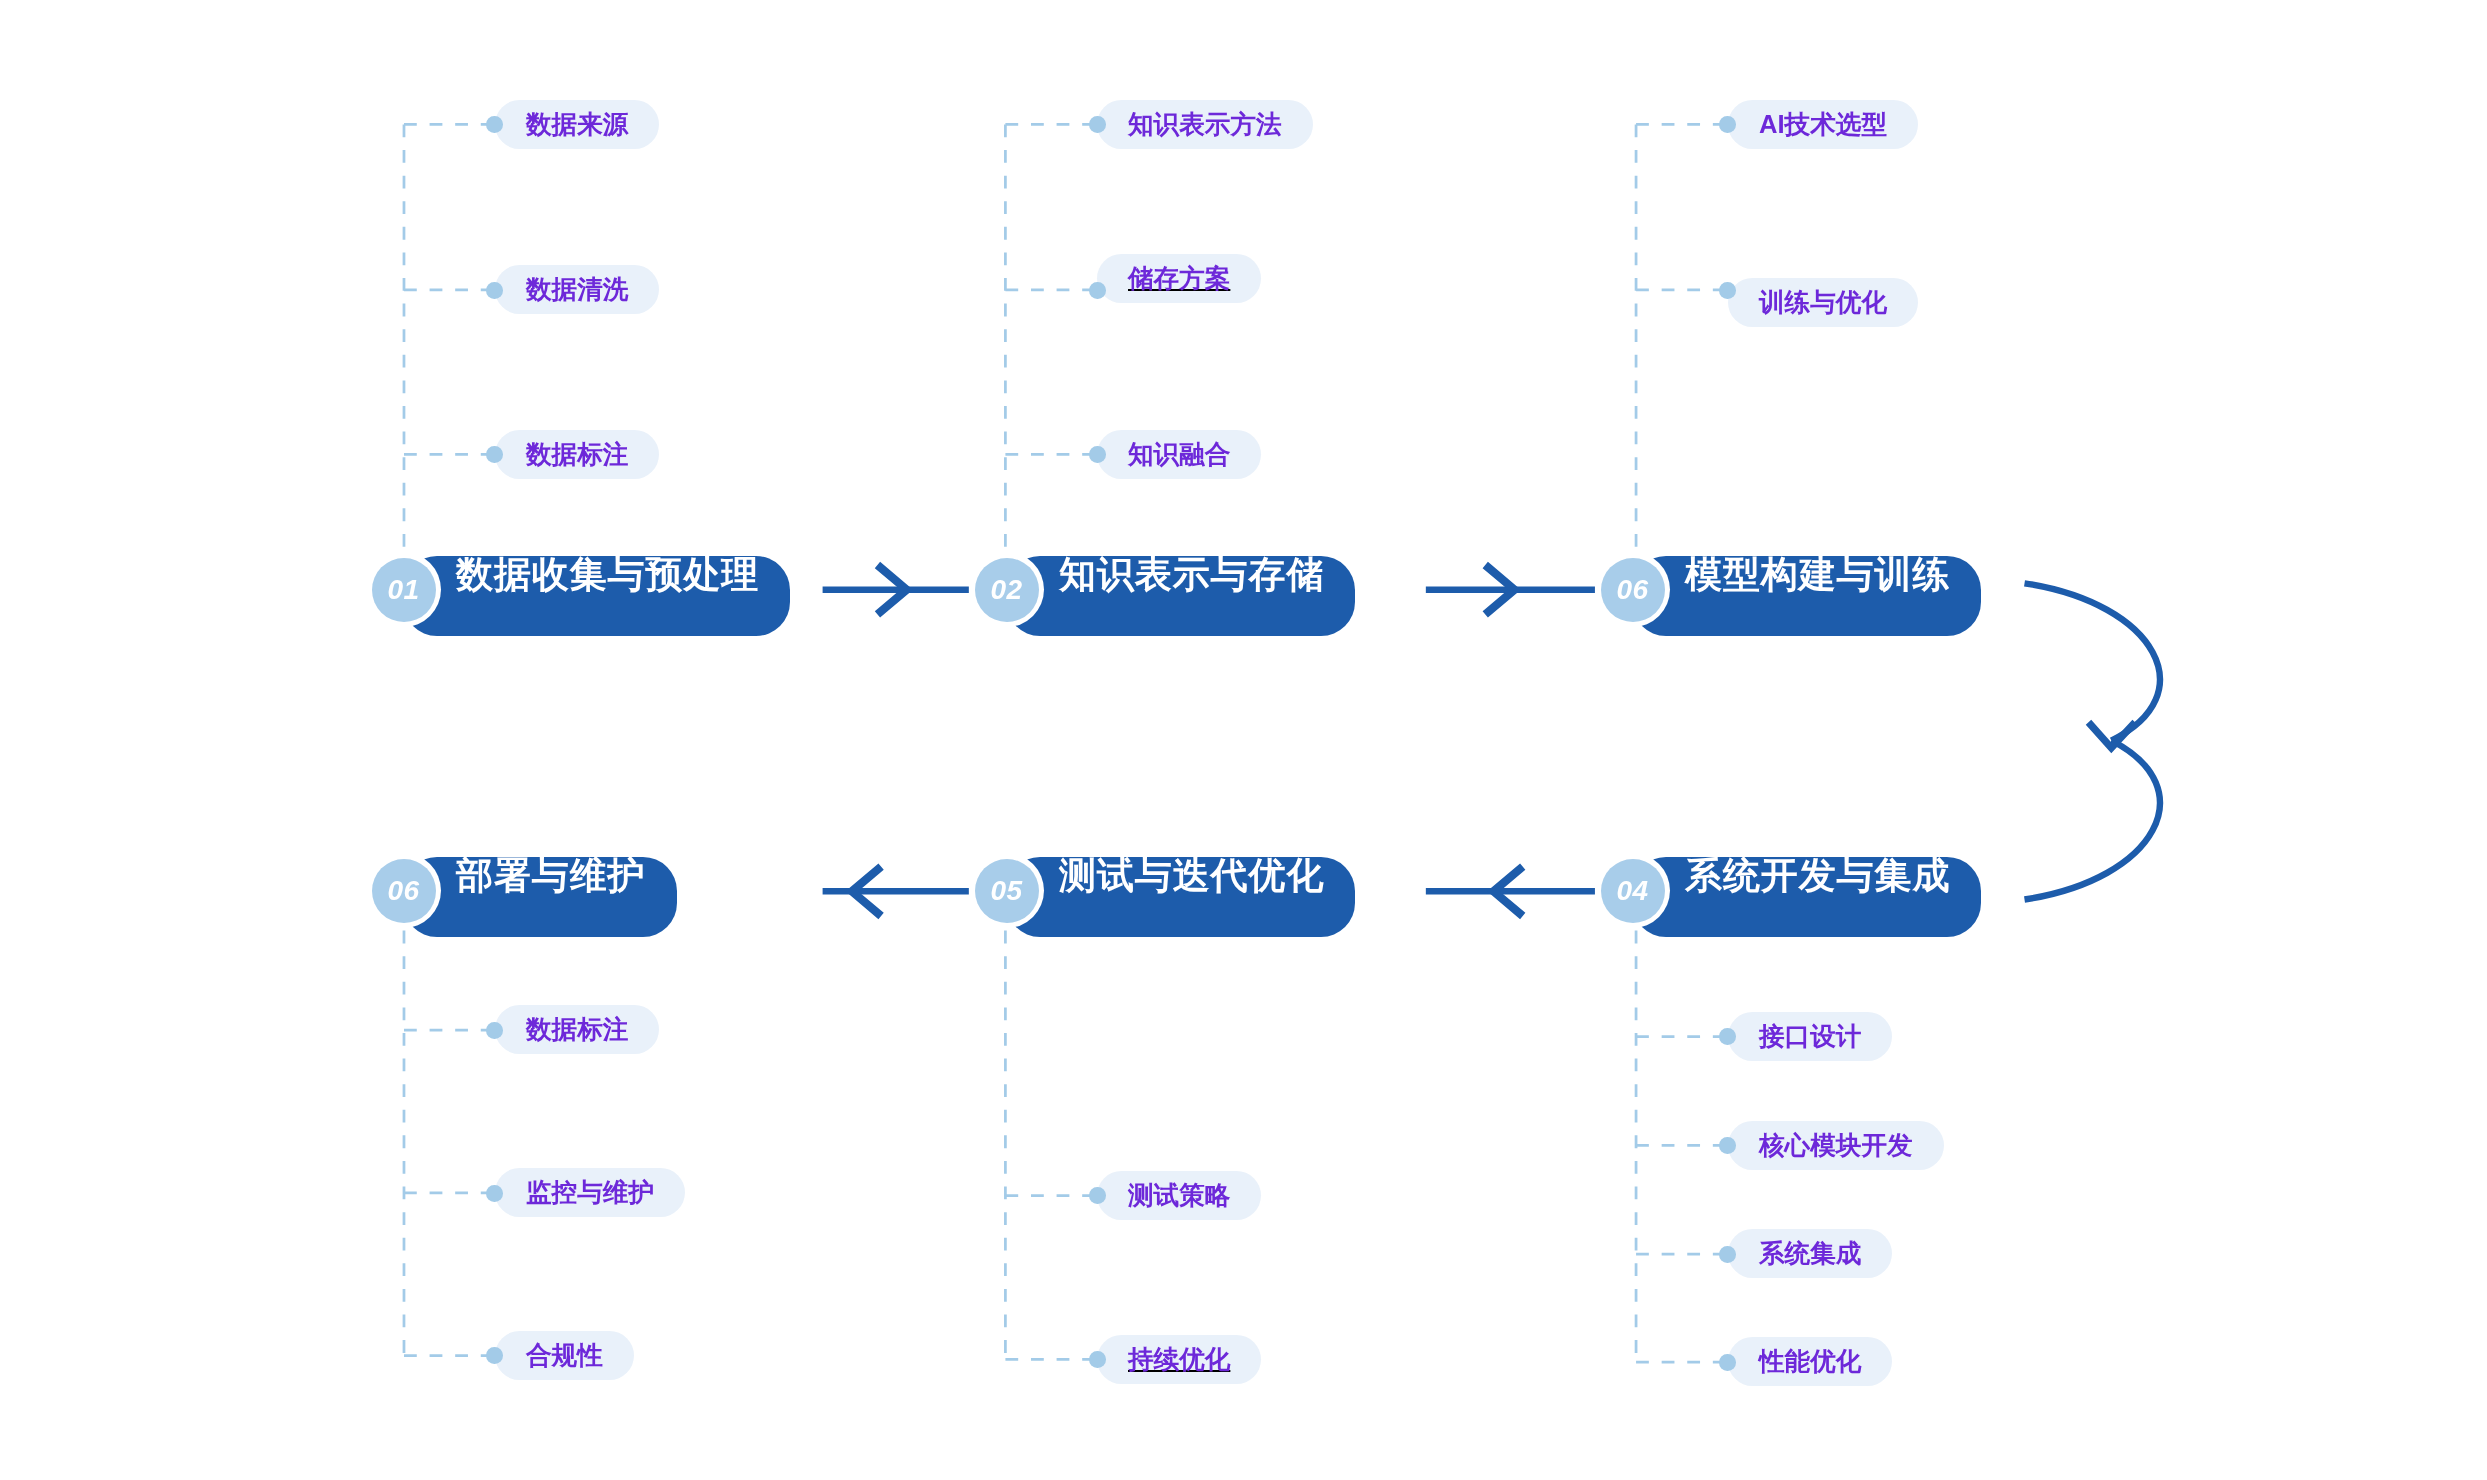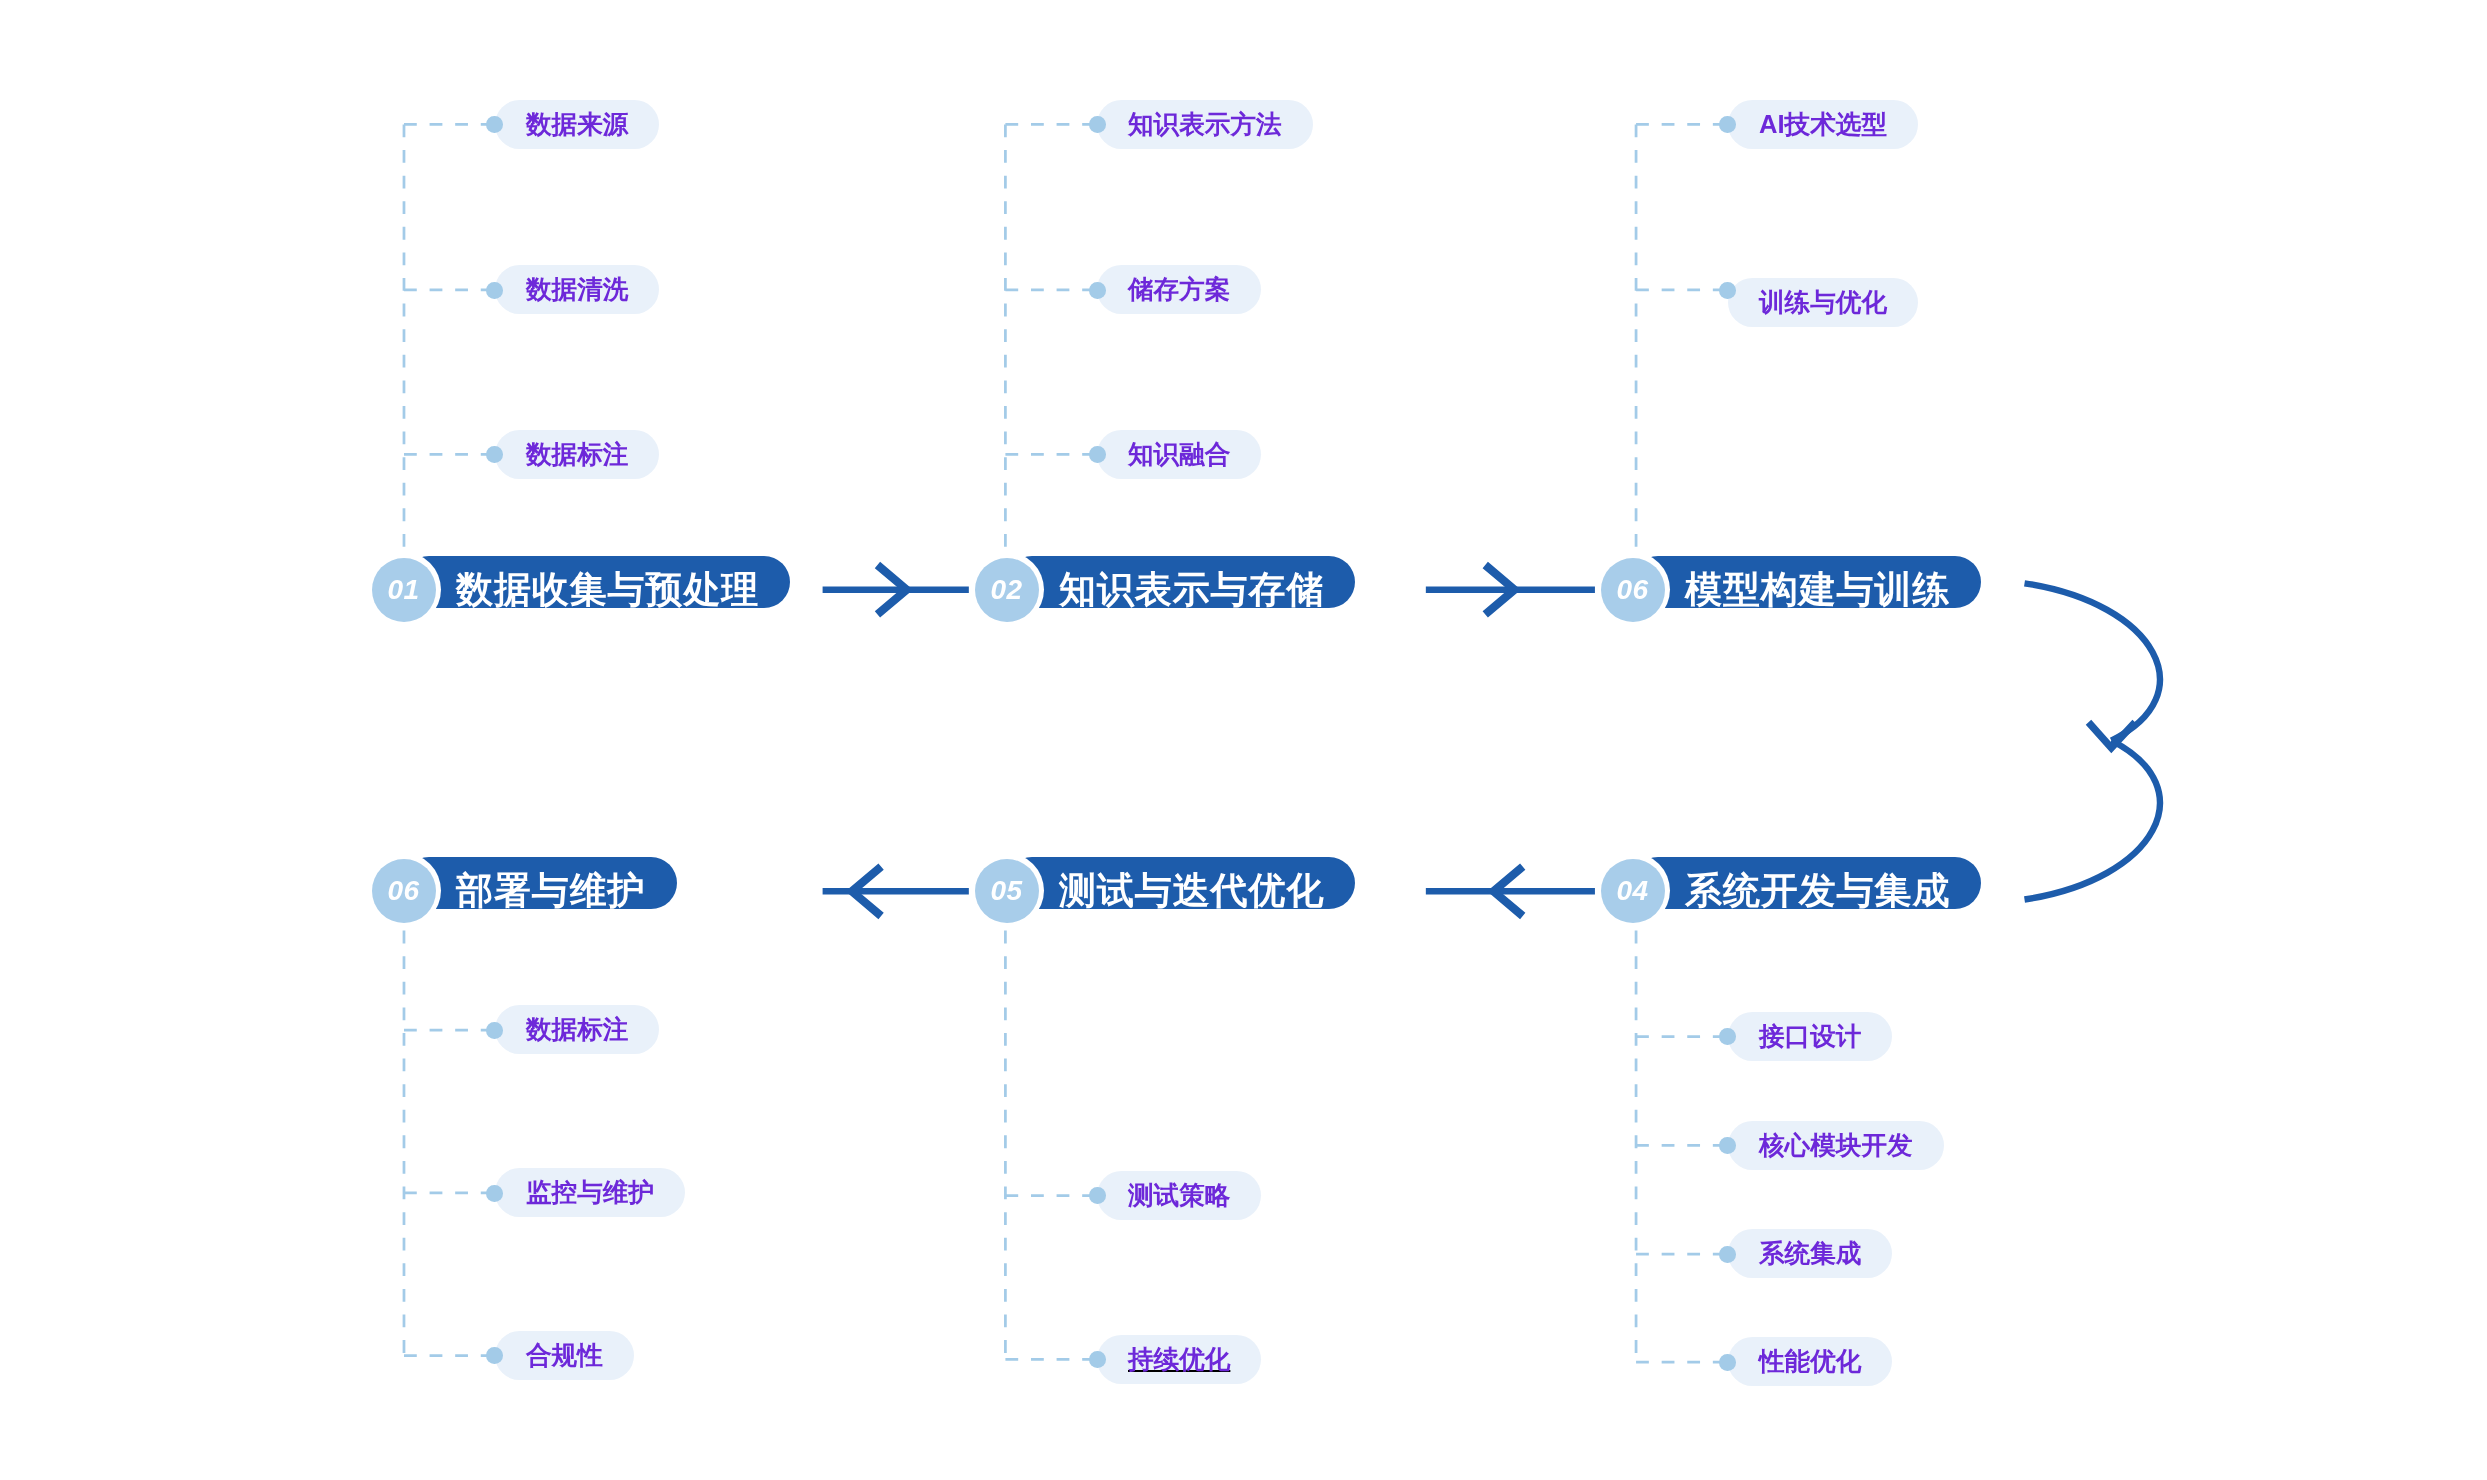--- a/index.html
+++ b/index.html
@@ -10,24 +10,24 @@
     overflow:hidden;
   }
   #stage{position:relative;width:2487px;height:1481px;}
 
   
   #links{position:absolute;left:0;top:0;width:2487px;height:1481px;}
 
   
   .node{position:absolute;height:68px;display:flex;align-items:center;}
   .node .bar{
-    position:absolute;left:37px;top:0;height:52px;
+    position:absolute;left:37px;top:0;height:80px;
     background:#1d5cab;
     border-radius:34px;
-    display:flex;align-items:flex-end;
+    display:flex;align-items:flex-start;
     padding-left:53px;padding-right:31px;
     box-sizing:border-box;
   }
   .node .bar-label{
     color:#ffffff;
     font-size:37px;
     font-weight:bold;
     letter-spacing:0.9px;
     white-space:nowrap;
     line-height:1;
@@ -222,21 +222,21 @@
   <div class="dot" style="left:486px;top:446px;"></div>
   <div class="pill" style="left:495px;top:430px;">
     <span class="pill-label">数据标注</span>
   </div>
 
   <div class="dot" style="left:1089px;top:116px;"></div>
   <div class="pill" style="left:1097px;top:100px;">
     <span class="pill-label">知识表示方法</span>
   </div>
   <div class="dot" style="left:1089px;top:282px;"></div>
-  <div class="pill" style="left:1097px;top:265px;">
+  <div class="pill" style="left:1097px;top:254px;text-decoration:underline;">
     <span class="pill-label">储存方案</span>
   </div>
   <div class="dot" style="left:1089px;top:446px;"></div>
   <div class="pill" style="left:1097px;top:430px;">
     <span class="pill-label">知识融合</span>
   </div>
 
   <div class="dot" style="left:1719px;top:116px;"></div>
   <div class="pill" style="left:1728px;top:100px;">
     <span class="pill-label">AI技术选型</span>

